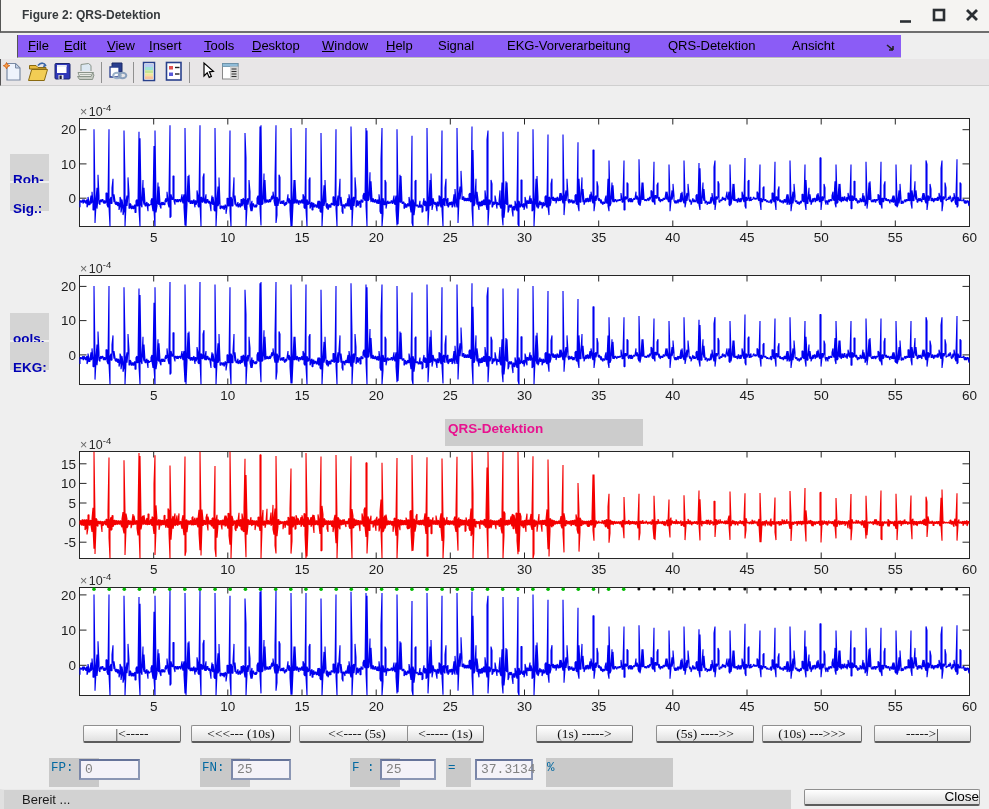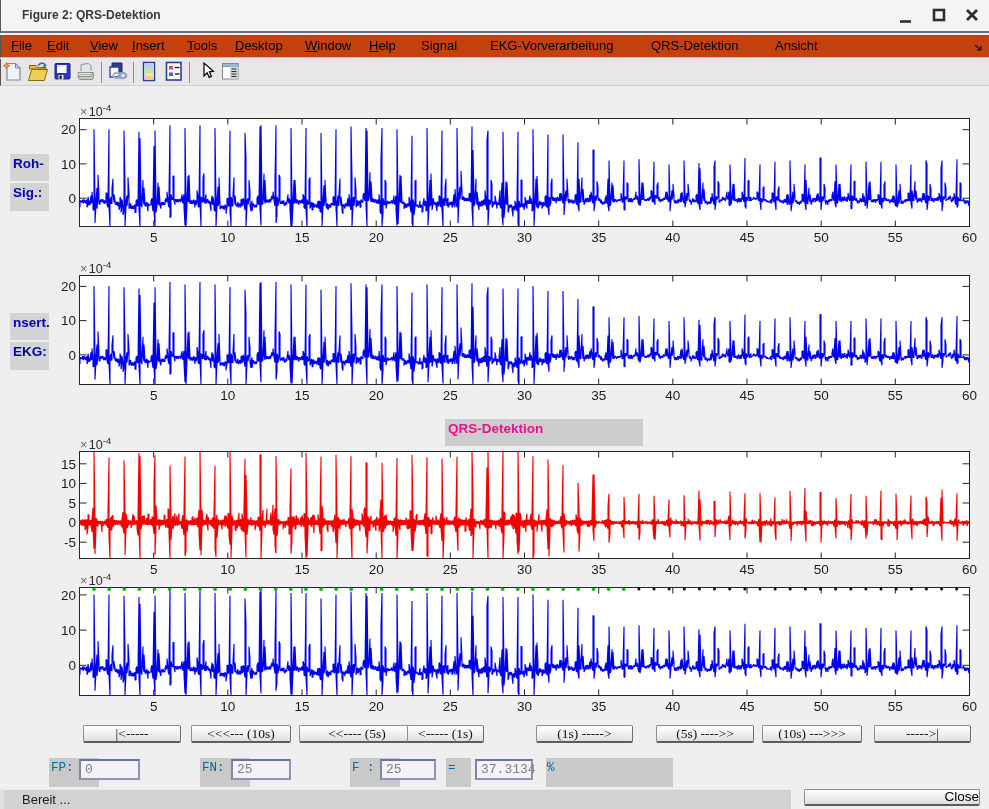--- a/index.html
+++ b/index.html
@@ -1,21 +1,21 @@
 <!DOCTYPE html>
 <html><head><meta charset="utf-8"><style>
 *{margin:0;padding:0;box-sizing:border-box}
 html,body{width:989px;height:809px;background:#efefef;font-family:"Liberation Sans",sans-serif;overflow:hidden;position:relative}
 #titlebar{left:0;top:0;width:989px;height:33px;background:#f5f4f2;border-bottom:2px solid #6e6e6e;border-left:1px solid #555;position:absolute}
 #title{width:100%;text-align:left;font-weight:bold;font-size:12px;color:#35393c;line-height:31px;text-indent:21px}
-#menubar{left:0;top:35px;width:989px;height:23px;background:#c2410c;border-bottom:1px solid #bcbcbc;position:absolute;border-left:1px solid #555}
+#menubar{left:17px;top:35px;width:884px;height:23px;background:#8b5cf6;border-bottom:1px solid #bcbcbc;position:absolute;border-left:1px solid #555}
 .mi{position:absolute;top:3px;font-size:13px;color:#000}
 #toolbar{left:0;top:59px;width:989px;height:27px;background:#e8e6e7;border-bottom:1px solid #cfcfcf;position:absolute;border-left:1px solid #555}
 .tsep{position:absolute;top:3px;width:1px;height:21px;background:#909090}
-.glab{position:absolute;background:#d4d4d4;font-weight:bold;font-size:13.5px;color:#0000b3;padding:2px 0 0 3px}
+.glab{position:absolute;background:#d4d4d4;font-weight:bold;font-size:13.5px;color:#0000b3;padding:18px 0 0 3px}
 .btn{position:absolute;height:18px;background:linear-gradient(#ffffff,#f2f2f2 45%,#e0e0e0);border:1px solid #8f8f8f;border-bottom:2px solid #5c5c5c;border-right:1px solid #6e6e6e;border-radius:2px;font-family:"Liberation Serif",serif;font-size:13.5px;text-align:center;line-height:15px;color:#111}
 .gpan{position:absolute;top:758px;height:29px;background:#c9c9c9}
 .mlab{position:absolute;top:761px;font-family:"Liberation Mono",monospace;font-size:12.5px;color:#0369a1}
 .edit{position:absolute;top:759px;height:21px;background:#f4f2f8;border:2px solid #8b96b4;border-top-color:#66739a;border-left-color:#7a86a8;font-family:"Liberation Mono",monospace;font-size:13px;color:#828282;padding:1px 0 0 4px}
 #status{position:absolute;left:0;top:789px;width:791px;height:20px;background:#d2d2d2;border-top:1px solid #eaeaea;border-left:4px solid #e0e0e0;font-size:13px;color:#1a1a1a;padding:2px 0 0 18px}
 #close{position:absolute;left:804px;top:789px;width:176px;height:17px;background:linear-gradient(#ffffff,#f0f0f0 45%,#dedede);border:1px solid #8f8f8f;border-bottom:2px solid #5c5c5c;border-radius:2px;font-size:13.5px;text-align:right;line-height:14px}
 #qrstitle{position:absolute;left:445px;top:419px;width:198px;height:27px;background:#cccccc;color:#e8128f;font-weight:bold;font-size:13.5px;padding:2px 0 0 3px}
 </style></head><body>
 <div id="titlebar">
     <div id="title">Figure 2: QRS-Detektion</div>
@@ -226,21 +226,21 @@
     <circle cx="865.9" cy="589.0" r="1.5" fill="#101010"></circle>
     <circle cx="881.0" cy="589.0" r="1.5" fill="#101010"></circle>
     <circle cx="896.2" cy="589.0" r="1.5" fill="#101010"></circle>
     <circle cx="911.3" cy="589.0" r="1.5" fill="#101010"></circle>
     <circle cx="926.4" cy="589.0" r="1.5" fill="#101010"></circle>
     <circle cx="941.6" cy="589.0" r="1.5" fill="#101010"></circle>
     <circle cx="956.7" cy="589.0" r="1.5" fill="#101010"></circle>
   </svg>
 <div class="glab" style="left:10px;top:154px;width:39px;height:27px">Roh-</div>
 <div class="glab" style="left:10px;top:182.5px;width:39px;height:28px">Sig.:</div>
-<div class="glab" style="left:10px;top:313px;width:39px;height:27px">nsert.</div>
+<div class="glab" style="left:10px;top:313px;width:39px;height:27px">ools.</div>
 <div class="glab" style="left:10px;top:341.5px;width:39px;height:28px">EKG:</div>
 <div id="qrstitle">QRS-Detektion</div>
 <div class="btn" style="left:83px;top:725px;width:98px">|&lt;-----</div>
 <div class="btn" style="left:191px;top:725px;width:100px">&lt;&lt;&lt;--- (10s)</div>
 <div class="btn" style="left:299px;top:725px;width:116px">&lt;&lt;---- (5s)</div>
 <div class="btn" style="left:407px;top:725px;width:77px">&lt;----- (1s)</div>
 <div class="btn" style="left:536px;top:725px;width:97px">(1s) -----&gt;</div>
 <div class="btn" style="left:656px;top:725px;width:98px">(5s) ----&gt;&gt;</div>
 <div class="btn" style="left:762px;top:725px;width:100px">(10s) ---&gt;&gt;&gt;</div>
 <div class="btn" style="left:874px;top:725px;width:97px">-----&gt;|</div>

